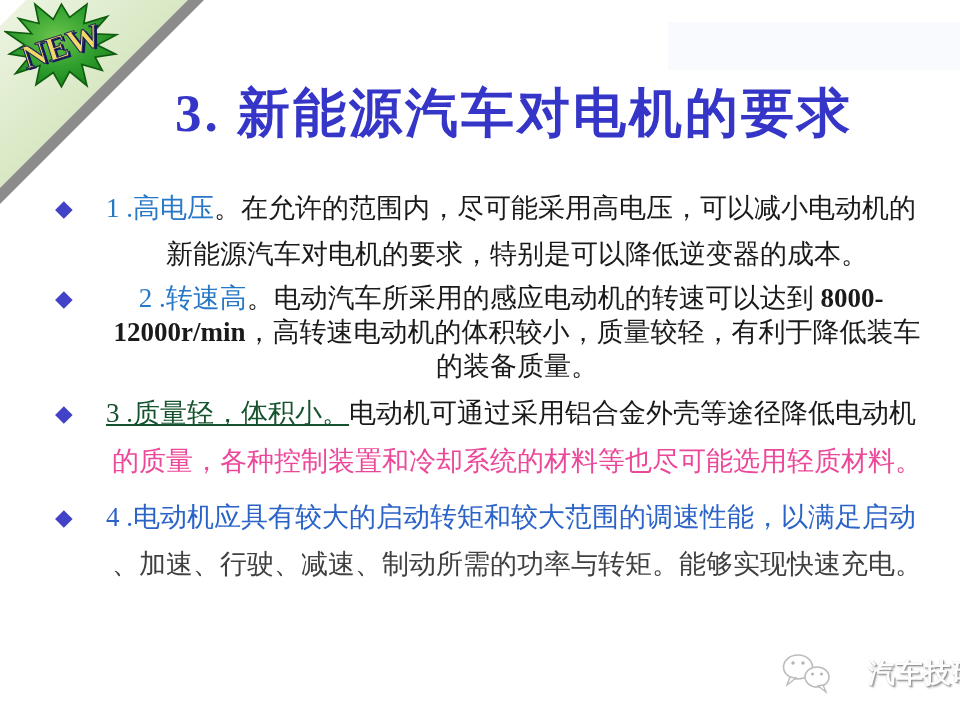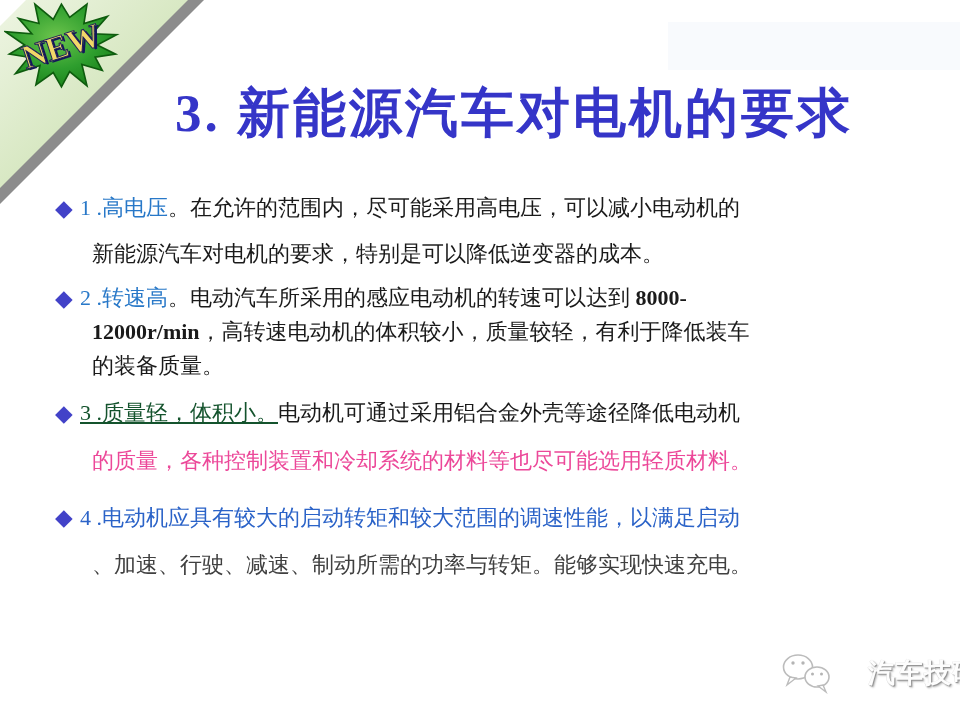--- a/index.html
+++ b/index.html
@@ -26,21 +26,21 @@
   }
   .new-badge{position:absolute;left:4px;top:0px;width:120px;height:94px;}
   
   .page-title{
     position:absolute;left:104px;top:78px;width:820px;height:70px;
     text-align:center;font-size:53px;font-weight:bold;letter-spacing:3px;
     color:#3535c8;white-space:nowrap;line-height:70px;
   }
   
   .bullet{position:absolute;left:92px;width:850px;}
-  .bullet .line{white-space:nowrap;font-size:22px;}
+  .bullet .line{white-space:nowrap;font-size:27px;text-align:center;}
   .bullet .line.first{margin-left:-12px;}
   .bullet .diamond{
     position:absolute;left:-37px;top:0;font-size:23px;color:#4242c8;
     font-family:"DejaVu Sans",sans-serif;
   }
   .b1{top:185px;} .b1 .line,.b1 .diamond{line-height:46px;}
   .b2{top:281px;} .b2 .line,.b2 .diamond{line-height:34px;}
   .b3{top:389px;} .b3 .line,.b3 .diamond{line-height:48px;}
   .b4{top:494px;} .b4 .line,.b4 .diamond{line-height:47px;}
   .seg-num{font-weight:bold;}

